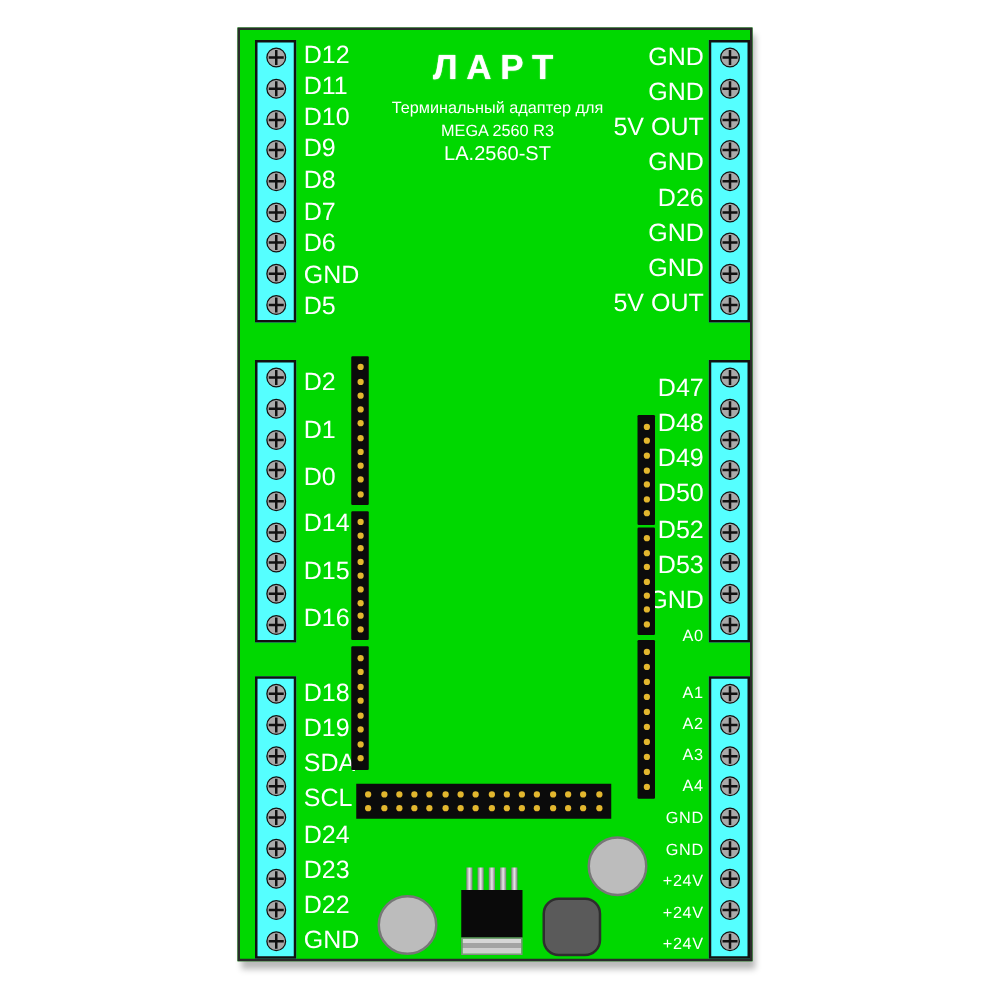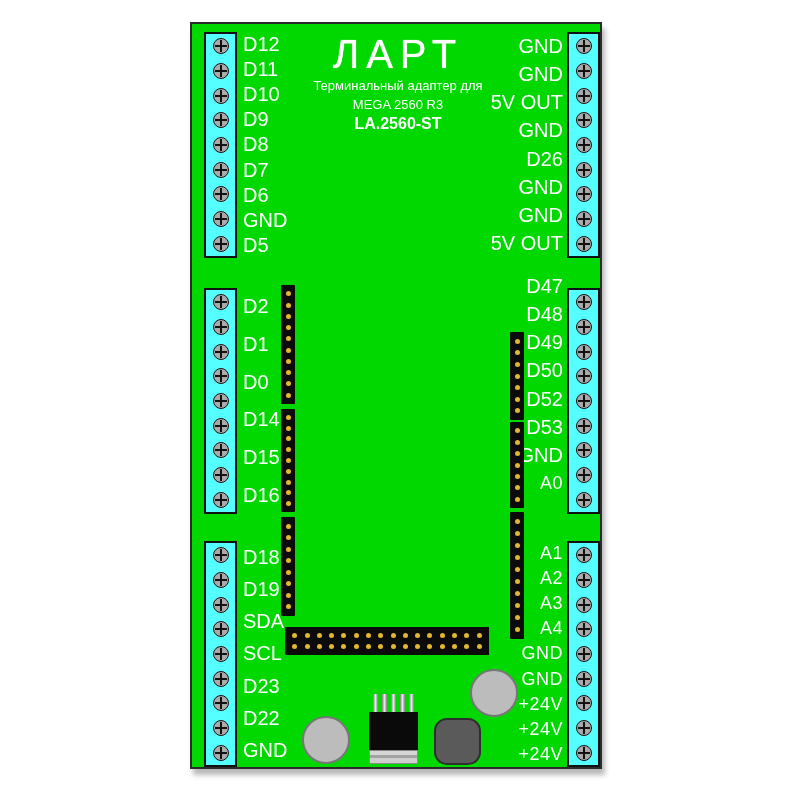--- a/index.html
+++ b/index.html
@@ -7,42 +7,42 @@
     width:800px;height:800px;background:#ffffff;position:relative;overflow:hidden;
     font-family:"Liberation Sans", sans-serif;
   }
   .board{
     position:absolute;left:190px;top:22px;width:412px;height:747px;
     background:#00D800;border:2px solid #2a2a2a;box-sizing:border-box;
     box-shadow:3px 6px 5px rgba(0,0,0,0.28);
   }
   
   .board-title{position:absolute;left:46px;top:8px;width:320px;text-align:center;color:#fff;}
-  .logo{font-size:40px;font-weight:normal;letter-spacing:7px;line-height:44px;
+  .logo{font-size:28px;font-weight:bold;letter-spacing:7px;line-height:44px;
         text-shadow:0 0 1px #fff;}
   .sub{font-size:13px;line-height:19px;}
-  .sub.pn{font-size:16px;font-weight:bold;}
+  .sub.pn{font-size:16px;}
   
   .tblock{
     position:absolute;width:33px;height:226px;background:#55FFFF;
     border:2px solid #111;box-sizing:border-box;
     display:flex;flex-direction:column;
   }
   .screw-cell{flex:1;display:flex;align-items:center;justify-content:center;}
   .screw{
     position:relative;width:16px;height:16px;border-radius:50%;
     background:#A9A9A9;border:1px solid #111;box-sizing:border-box;
   }
   .screw::before{content:"";position:absolute;left:1px;right:1px;top:50%;margin-top:-1px;height:2px;background:#111;}
   .screw::after{content:"";position:absolute;top:1px;bottom:1px;left:50%;margin-left:-1px;width:2px;background:#111;}
   
   .labels{position:absolute;height:226px;display:flex;flex-direction:column;color:#fff;}
   .labels .lrow{flex:1;display:flex;align-items:center;font-size:20px;white-space:nowrap;}
   .labels.right .lrow{justify-content:flex-end;}
-  .labels .lrow.sm{font-size:18px;letter-spacing:0.5px;}
+  .labels .lrow.sm{font-size:13px;letter-spacing:0.5px;}
   
   .strip{
     position:absolute;width:14px;background:#0b0b0b;border-radius:1px;
     display:flex;flex-direction:column;justify-content:space-evenly;align-items:center;
   }
   .pin-dot{width:5px;height:5px;border-radius:50%;background:#E3B72E;}
   .hstrip{
     position:absolute;left:93px;top:603px;width:204px;height:28px;background:#0b0b0b;
     display:flex;flex-direction:column;justify-content:space-evenly;
   }
@@ -178,20 +178,21 @@
           </div>
           <div class="screw-cell">
             <div class="screw"></div>
           </div>
         </div>
         <div class="labels left" style="left: 51px; width: 130px; top: 517px;">
           <div class="lrow">D18</div>
           <div class="lrow">D19</div>
           <div class="lrow">SDA</div>
           <div class="lrow">SCL</div>
+          <div class="lrow">D24</div>
           <div class="lrow">D23</div>
           <div class="lrow">D22</div>
           <div class="lrow">GND</div>
         </div>
         <div class="tblock" style="left: 375px; top: 8px;">
           <div class="screw-cell">
             <div class="screw"></div>
           </div>
           <div class="screw-cell">
             <div class="screw"></div>
@@ -250,21 +251,21 @@
           <div class="screw-cell">
             <div class="screw"></div>
           </div>
           <div class="screw-cell">
             <div class="screw"></div>
           </div>
           <div class="screw-cell">
             <div class="screw"></div>
           </div>
         </div>
-        <div class="labels right" style="left: 213px; width: 158px; top: 248px;">
+        <div class="labels right" style="left: 213px; width: 158px; top: 273px;">
           <div class="lrow">D47</div>
           <div class="lrow">D48</div>
           <div class="lrow">D49</div>
           <div class="lrow">D50</div>
           <div class="lrow">D52</div>
           <div class="lrow">D53</div>
           <div class="lrow">GND</div>
           <div class="lrow sm">A0</div>
         </div>
         <div class="tblock" style="left: 375px; top: 517px;">

